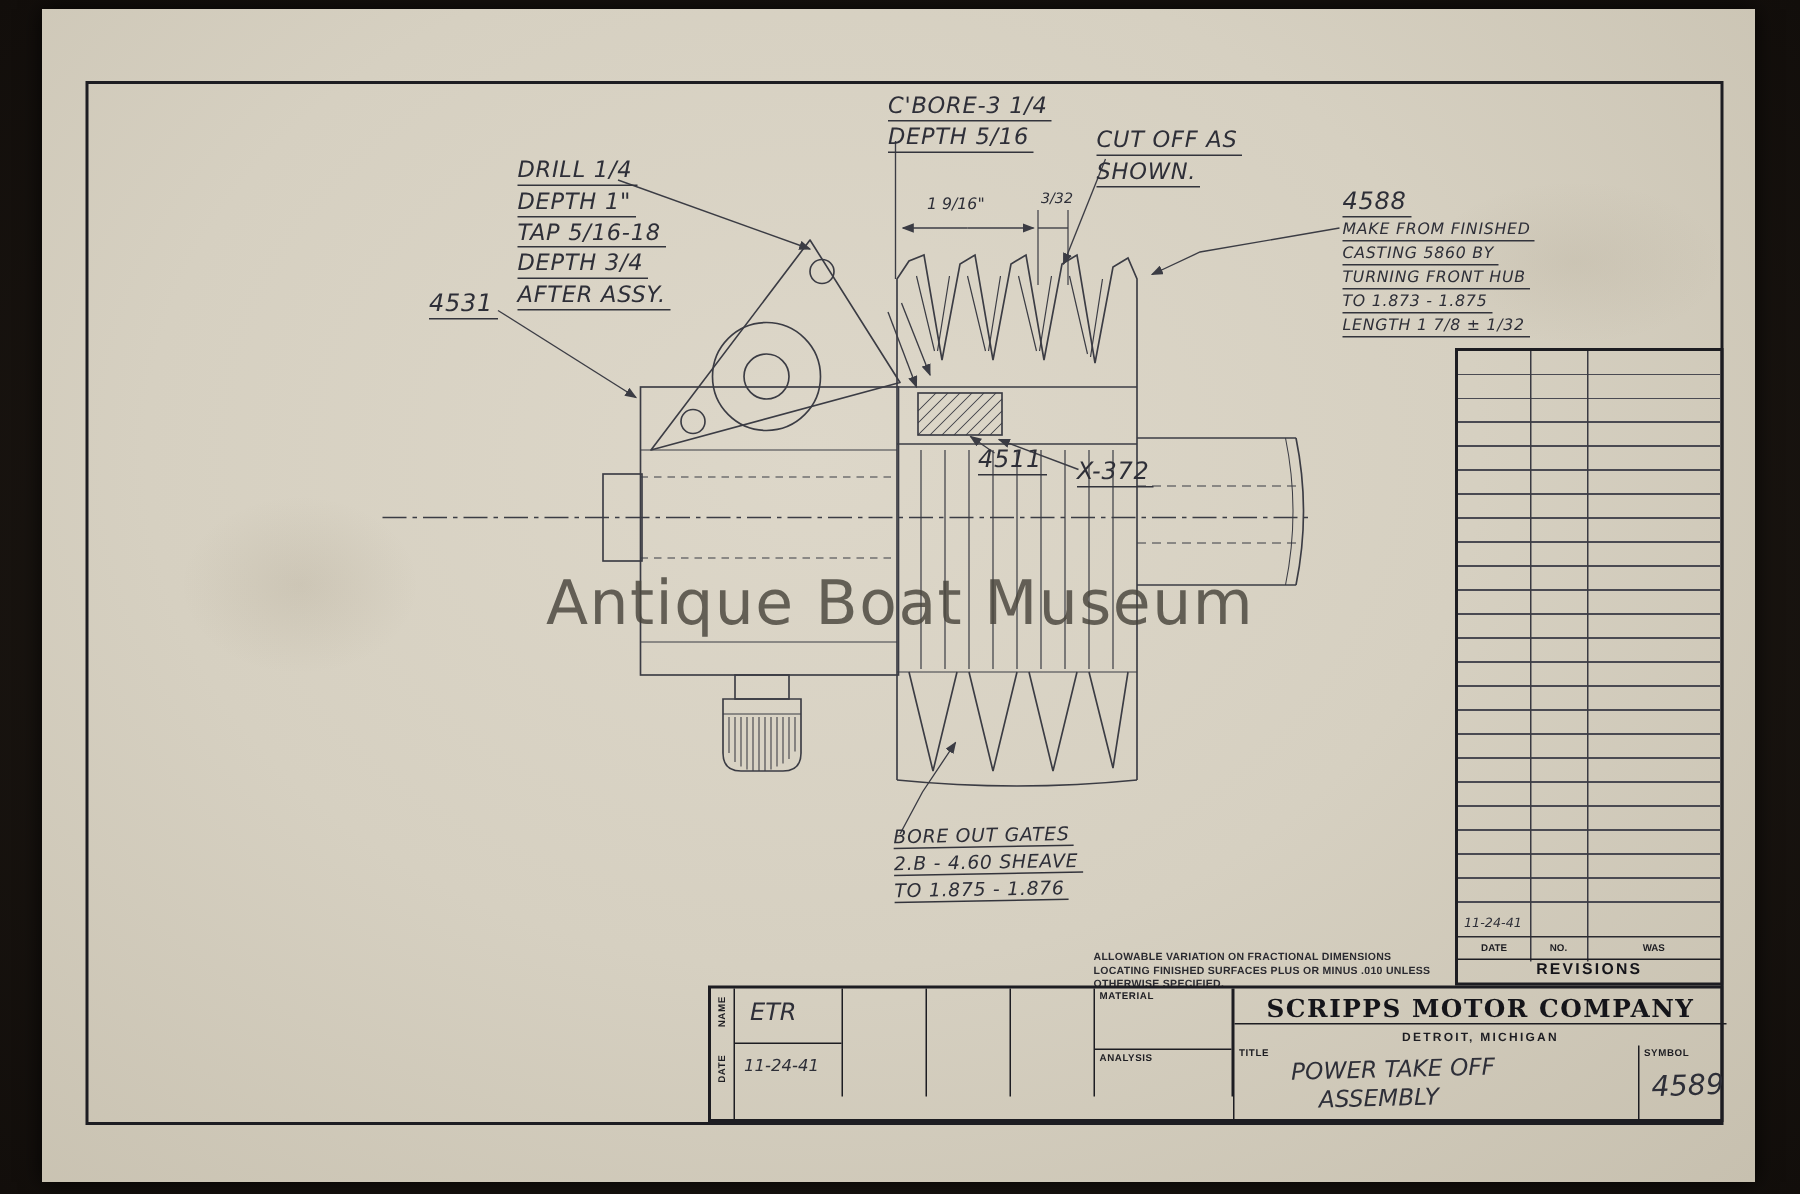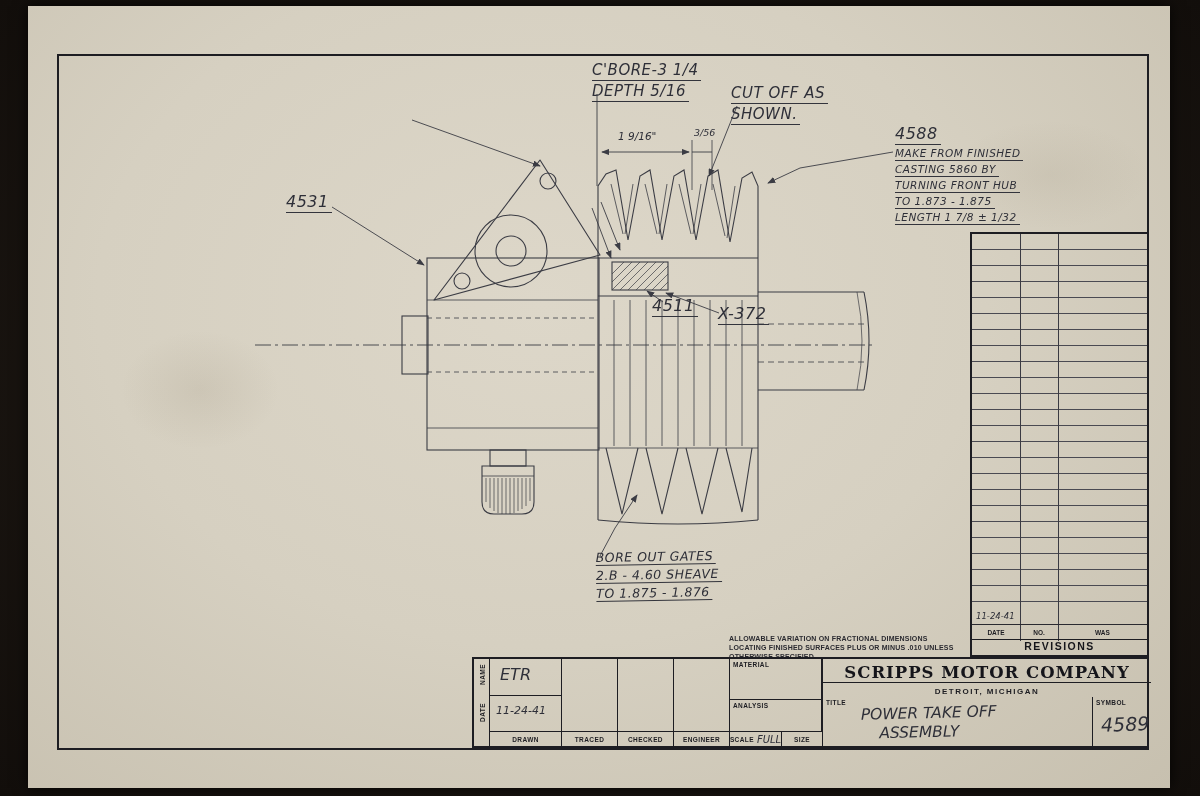--- a/index.html
+++ b/index.html
@@ -168,50 +168,58 @@
   <div class="note hand" style="left:592px;top:63px;">
     <div class="ln"><span class="u">C'BORE-3 1/4</span></div>
     <div class="ln"><span class="u">DEPTH 5/16</span></div>
   </div>
 
   <div class="note hand" style="left:731px;top:86px;">
     <div class="ln"><span class="u">CUT OFF AS</span></div>
     <div class="ln"><span class="u">SHOWN.</span></div>
   </div>
 
+  <div class="note hand" style="left:345px;top:106px;">
+    <div class="ln"><span class="u">DRILL 1/4</span></div>
+    <div class="ln"><span class="u">DEPTH 1"</span></div>
+    <div class="ln"><span class="u">TAP 5/16-18</span></div>
+    <div class="ln"><span class="u">DEPTH 3/4</span></div>
+    <div class="ln"><span class="u">AFTER ASSY.</span></div>
+  </div>
 
   <div class="note hand partnum" style="left:286px;top:194px;">
     <span class="u">4531</span>
   </div>
 
   <div class="note hand" style="left:895px;top:126px;font-size:10.5px;">
     <div class="ln partnum"><span class="u">4588</span></div>
     <div class="ln"><span class="u">MAKE FROM FINISHED</span></div>
     <div class="ln"><span class="u">CASTING 5860 BY</span></div>
     <div class="ln"><span class="u">TURNING FRONT HUB</span></div>
     <div class="ln"><span class="u">TO 1.873 - 1.875</span></div>
     <div class="ln"><span class="u">LENGTH 1 7/8 ± 1/32</span></div>
   </div>
 
   <div class="dimtext" style="left:618px;top:130px;font-size:10.5px;">1 9/16"</div>
-  <div class="dimtext" style="left:694px;top:127px;font-size:9.5px;">3/56</div>
+  <div class="dimtext" style="left:694px;top:127px;font-size:9.5px;">3/32</div>
 
   <div class="note hand partnum" style="left:652px;top:298px;">
     <span class="u">4511</span>
   </div>
   <div class="note hand partnum" style="left:718px;top:306px;">
     <span class="u">X-372</span>
   </div>
 
   <div class="note hand" style="left:596px;top:550px;font-size:12.5px;transform:rotate(-1deg);">
     <div class="ln"><span class="u">BORE OUT GATES</span></div>
     <div class="ln"><span class="u">2.B - 4.60 SHEAVE</span></div>
     <div class="ln"><span class="u">TO 1.875 - 1.876</span></div>
   </div>
 
+  <div id="watermark">Antique Boat Museum</div>
 
   <div id="tol-note">ALLOWABLE VARIATION ON FRACTIONAL DIMENSIONS LOCATING FINISHED SURFACES PLUS OR MINUS .010 UNLESS OTHERWISE SPECIFIED.</div>
 
   <div id="rev">
     <div class="lines"></div>
     <div class="vline" style="left:48px;"></div>
     <div class="vline" style="left:86px;"></div>
     <div class="entry">
       <span class="hand">11-24-41</span>
     </div>
@@ -233,31 +241,20 @@
       <div class="split"></div>
       <div class="dt hand">11-24-41</div>
     </div>
     <div class="cell empty-col" style="left:88px;width:56px;"></div>
     <div class="cell empty-col" style="left:144px;width:56px;"></div>
     <div class="cell empty-col" style="left:200px;width:56px;"></div>
     <div id="tb-matcol" class="cell">
       <div class="mat lbl">MATERIAL</div>
       <div class="split"></div>
       <div class="ana lbl">ANALYSIS</div>
-    </div>
-    <div id="tb-strip" class="cell">
-      <div class="sc lbl" style="width:72px;">DRAWN</div>
-      <div class="sc lbl" style="width:56px;">TRACED</div>
-      <div class="sc lbl" style="width:56px;">CHECKED</div>
-      <div class="sc lbl" style="width:56px;">ENGINEER</div>
-      <div class="sc" style="width:52px;gap:3px;">
-        <span class="lbl">SCALE</span>
-        <span class="hand" style="font-size:10px;">FULL</span>
-      </div>
-      <div class="sc lbl" style="width:40px;border-right:none;">SIZE</div>
     </div>
     <div id="tb-right" class="cell">
       <div id="tb-company">
         <div class="co">SCRIPPS MOTOR COMPANY</div>
         <div class="city">DETROIT, MICHIGAN</div>
       </div>
       <div id="tb-title">
         <span class="lbl">TITLE</span>
         <div class="tv hand">
           <div>POWER TAKE OFF</div>

